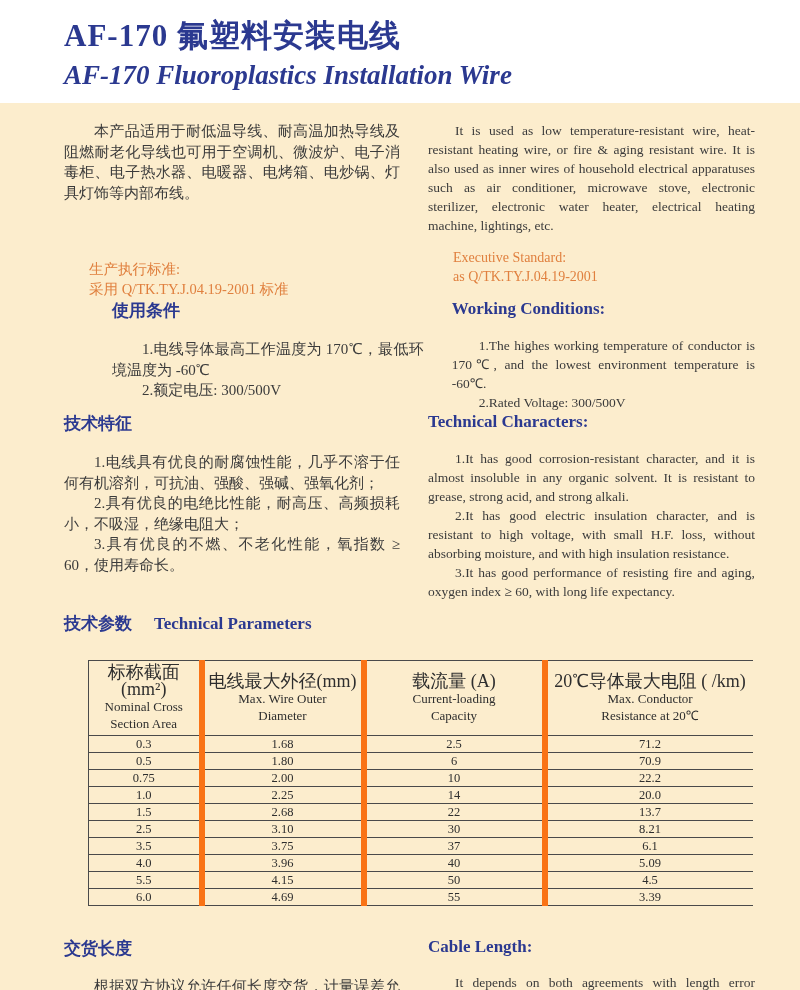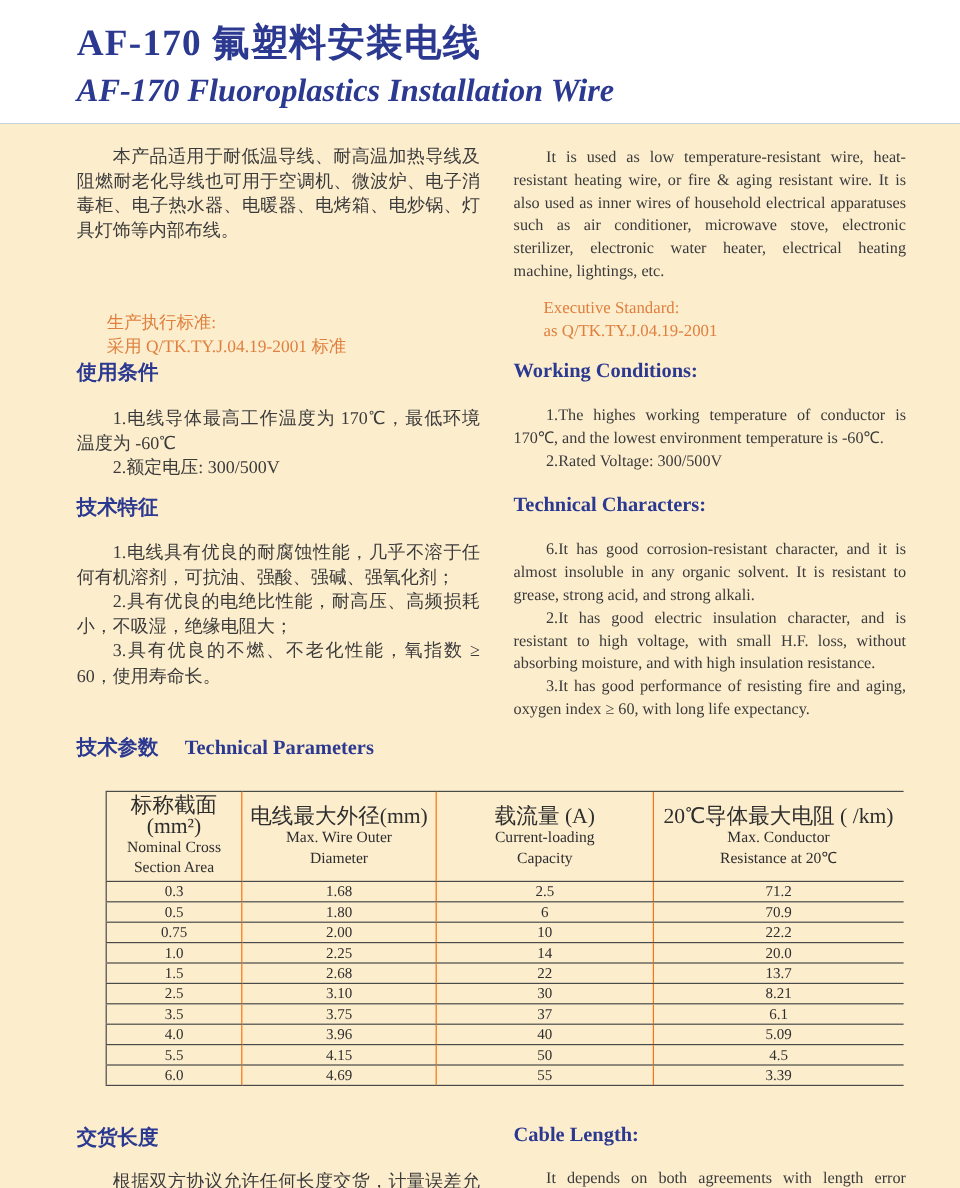--- a/index.html
+++ b/index.html
@@ -34,21 +34,21 @@
 
   .zh-body { font-size: 15px; line-height: 20.5px; text-align: justify; }
   .en-body { font-size: 13.5px; line-height: 19px; text-align: justify; }
   .indent { text-indent: 2em; }
 
   .std { color: #e0803f; margin-left: 25px; }
   .std-zh { font-size: 14.5px; line-height: 20px; margin-top: 56px; }
   .std-en { font-size: 14px; line-height: 19px; margin-top: 13px; }
 
   .row-a { min-height: 170px; }
-  .row-b { min-height: 112px; }
+  .row-b { min-height: 112px; margin-left: 48px; }
   .row-c { min-height: 198px; }
 
   h3.sec-zh { color: #2b3990; font-size: 17px; font-weight: bold; margin-bottom: 17px; }
   h3.sec-en { color: #2b3990; font-size: 17px; font-weight: bold; margin-bottom: 17px; }
   .li { text-indent: 2em; }
 
   
   .tp-head { margin-top: 2px; }
   .tp-head span { color: #2b3990; font-size: 17px; font-weight: bold; }
   .tp-head .tp-en { margin-left: 22px; }
@@ -60,21 +60,21 @@
     table-layout: fixed;
     border-left: 1px solid #4a4a4a;
     color: #2e2e2e;
   }
   table.params th, table.params td {
     border-top: 1px solid #4a4a4a;
     border-bottom: 1px solid #4a4a4a;
     text-align: center; vertical-align: middle;
     font-weight: normal;
   }
-  table.params th + th, table.params td + td { border-left: 1px solid #f97316; }
+  table.params th + th, table.params td + td { border-left: 6px solid #f97316; }
   table.params th { font-size: 13px; line-height: 17px; padding: 3px 2px; }
   table.params th .h-zh { font-size: 18px; }
   table.params td { font-size: 12.5px; line-height: 14px; padding: 1px 2px; height: 16px; }
   col.c1 { width: 113px; } col.c2 { width: 162px; }
   col.c3 { width: 181px; } col.c4 { width: 208px; }
 
   .row-d { margin-top: 31px; }
   .row-d h3 { margin-bottom: 16px; }
 </style>
 </head>
@@ -128,21 +128,21 @@
         <h3 class="sec-zh">技术特征</h3>
         <div class="zh-body">
             <p class="li">1.电线具有优良的耐腐蚀性能，几乎不溶于任何有机溶剂，可抗油、强酸、强碱、强氧化剂；</p>
             <p class="li">2.具有优良的电绝比性能，耐高压、高频损耗小，不吸湿，绝缘电阻大；</p>
             <p class="li">3.具有优良的不燃、不老化性能，氧指数 ≥ 60，使用寿命长。</p>
           </div>
       </div>
       <div class="col-r">
         <h3 class="sec-en">Technical Characters:</h3>
         <div class="en-body">
-            <p class="li">6.It has good corrosion-resistant character, and it is almost insoluble in any organic solvent. It is resistant to grease, strong acid, and strong alkali.</p>
+            <p class="li">1.It has good corrosion-resistant character, and it is almost insoluble in any organic solvent. It is resistant to grease, strong acid, and strong alkali.</p>
             <p class="li">2.It has good electric insulation character, and is resistant to high voltage, with small H.F. loss, without absorbing moisture, and with high insulation resistance.</p>
             <p class="li">3.It has good performance of resisting fire and aging, oxygen index ≥ 60, with long life expectancy.</p>
           </div>
       </div>
     </div>
 
     <div class="tp-head">
       <span>技术参数</span><span class="tp-en">Technical Parameters</span>
     </div>
 

